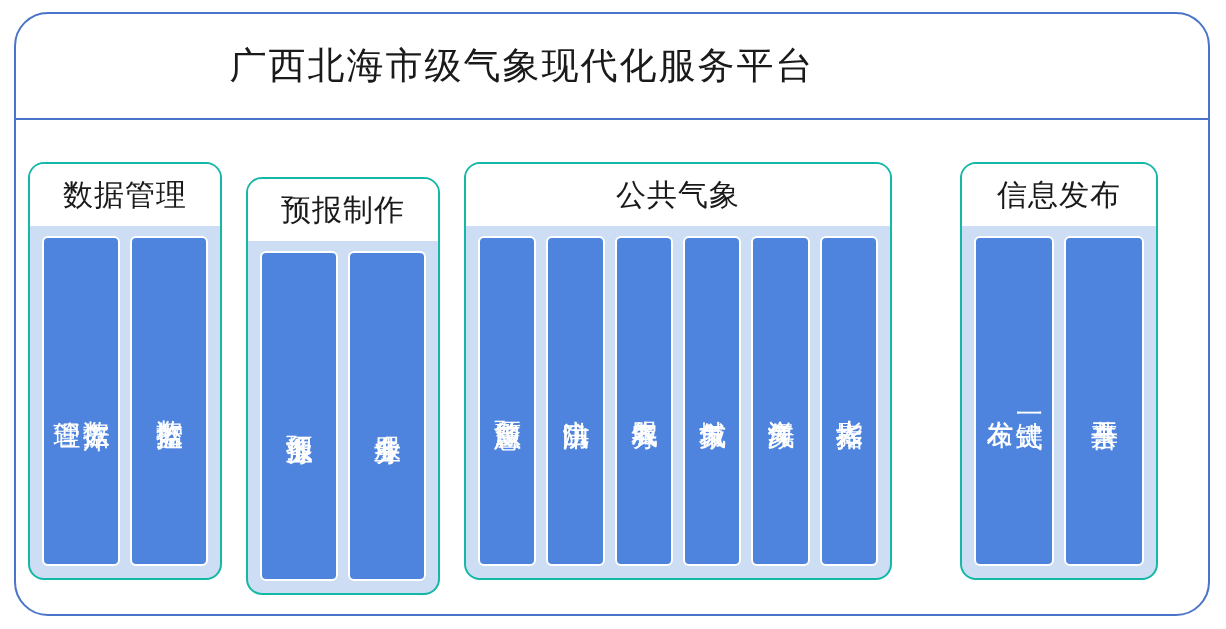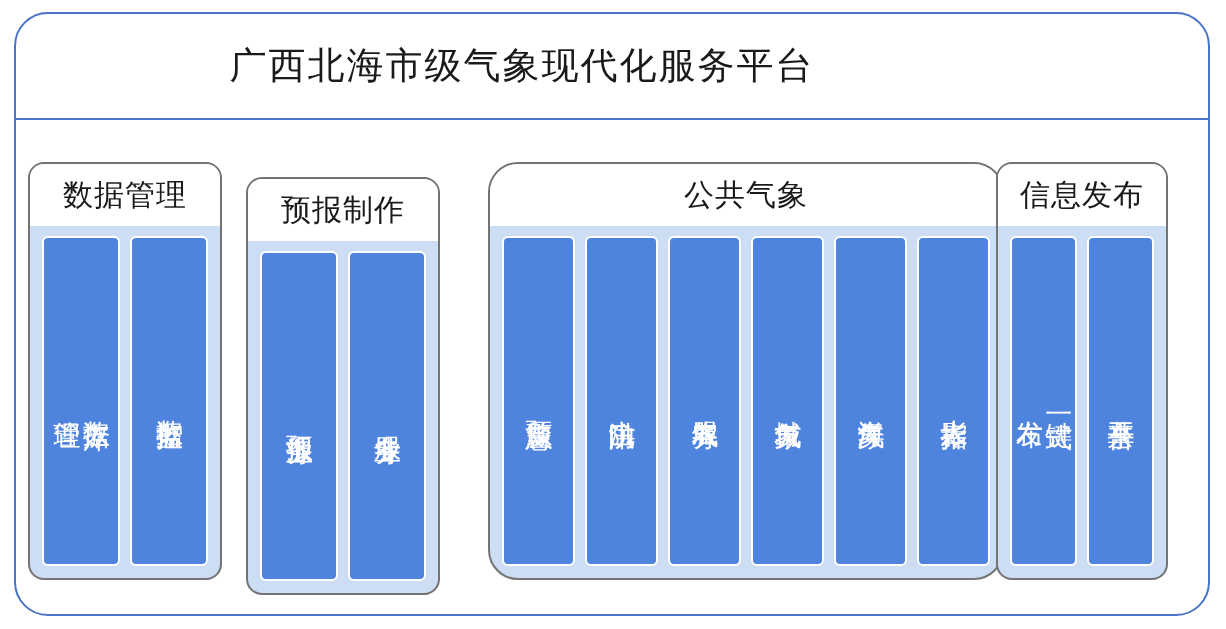--- a/index.html
+++ b/index.html
@@ -65,21 +65,21 @@
     left: 28px;
     top: 162px;
     width: 1170px;
     height: 424px;
   }
 
   .group {
     position: absolute;
     top: 0;
     height: 418px;
-    border: 2px solid #737373;
+    border: 2px solid #14b8a6;
     border-radius: 16px;
     box-sizing: border-box;
     background: #ccddf4;
     overflow: hidden;
   }
   .group-header {
     height: 62px;
     display: flex;
     align-items: center;
     justify-content: center;
@@ -131,22 +131,22 @@
     font-family: "Liberation Serif", "DejaVu Serif", serif;
   }
   
   .tile-label.two-col {
     max-height: 240px;
   }
 
   
   #group-data      { left: 0px;   width: 194px; }
   #group-forecast  { left: 218px; width: 194px; margin-top: 15px; }
-  #group-public    { left: 460px; width: 516px; border-radius: 30px; }
-  #group-release   { left: 968px; width: 172px; }
+  #group-public    { left: 436px; width: 428px; }
+  #group-release   { left: 932px; width: 198px; }
 
   
   #group-public .group-body { gap: 10px; }
 </style>
 </head>
 <body>
 
 <div id="canvas">
 
   <div class="outer-frame"></div>

